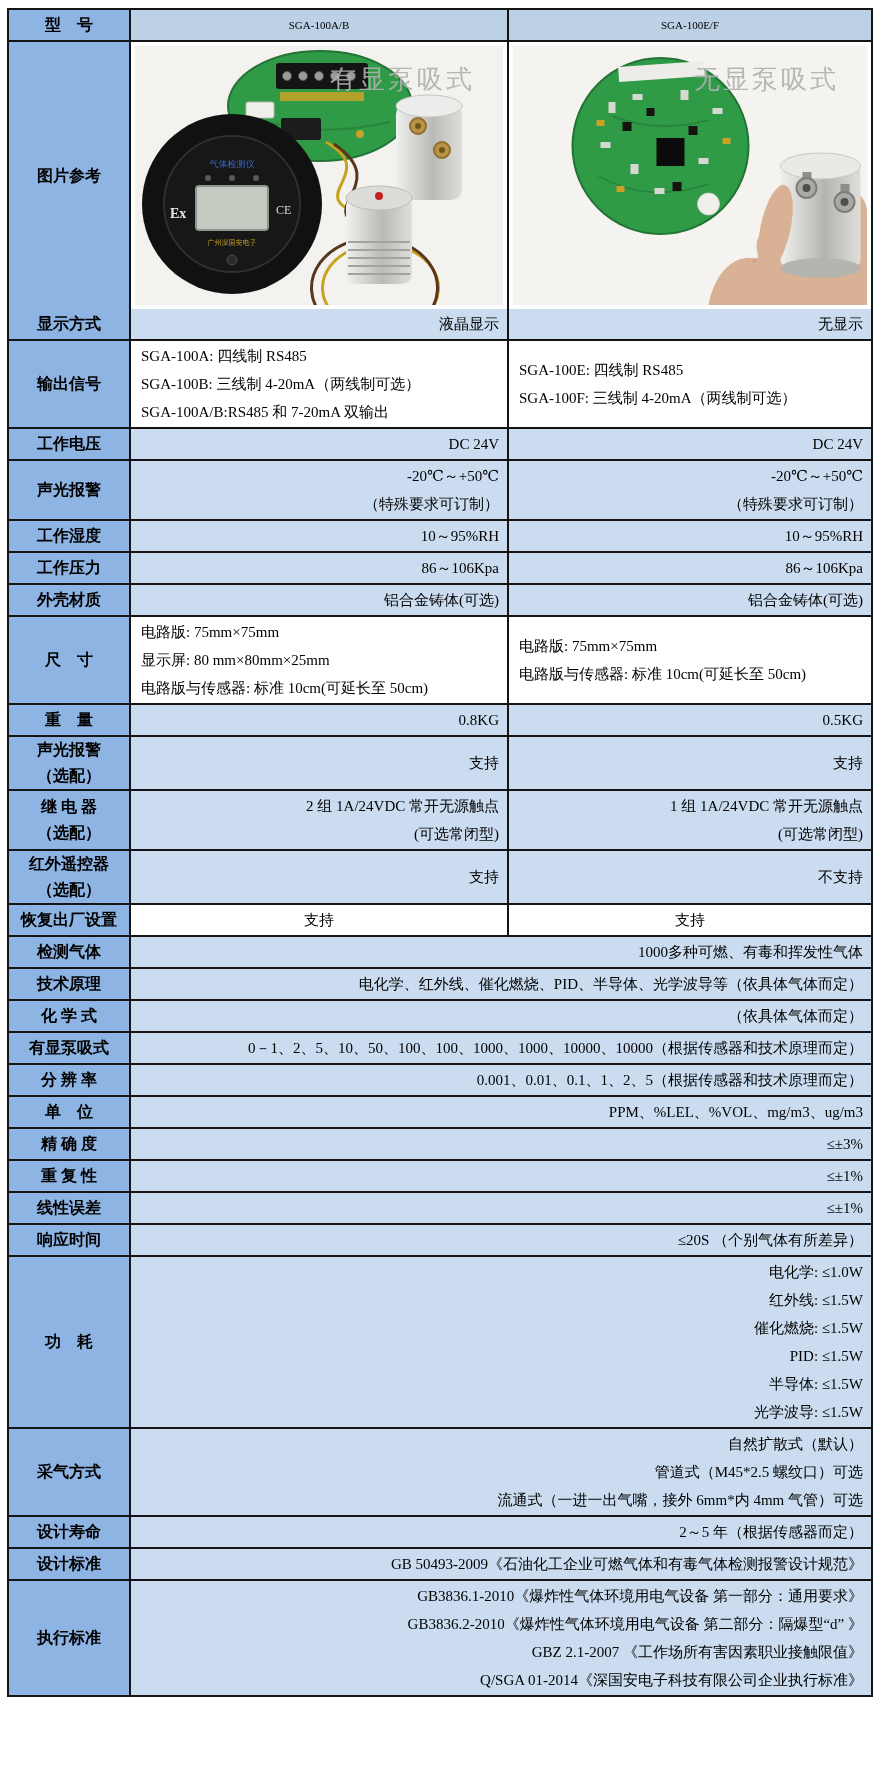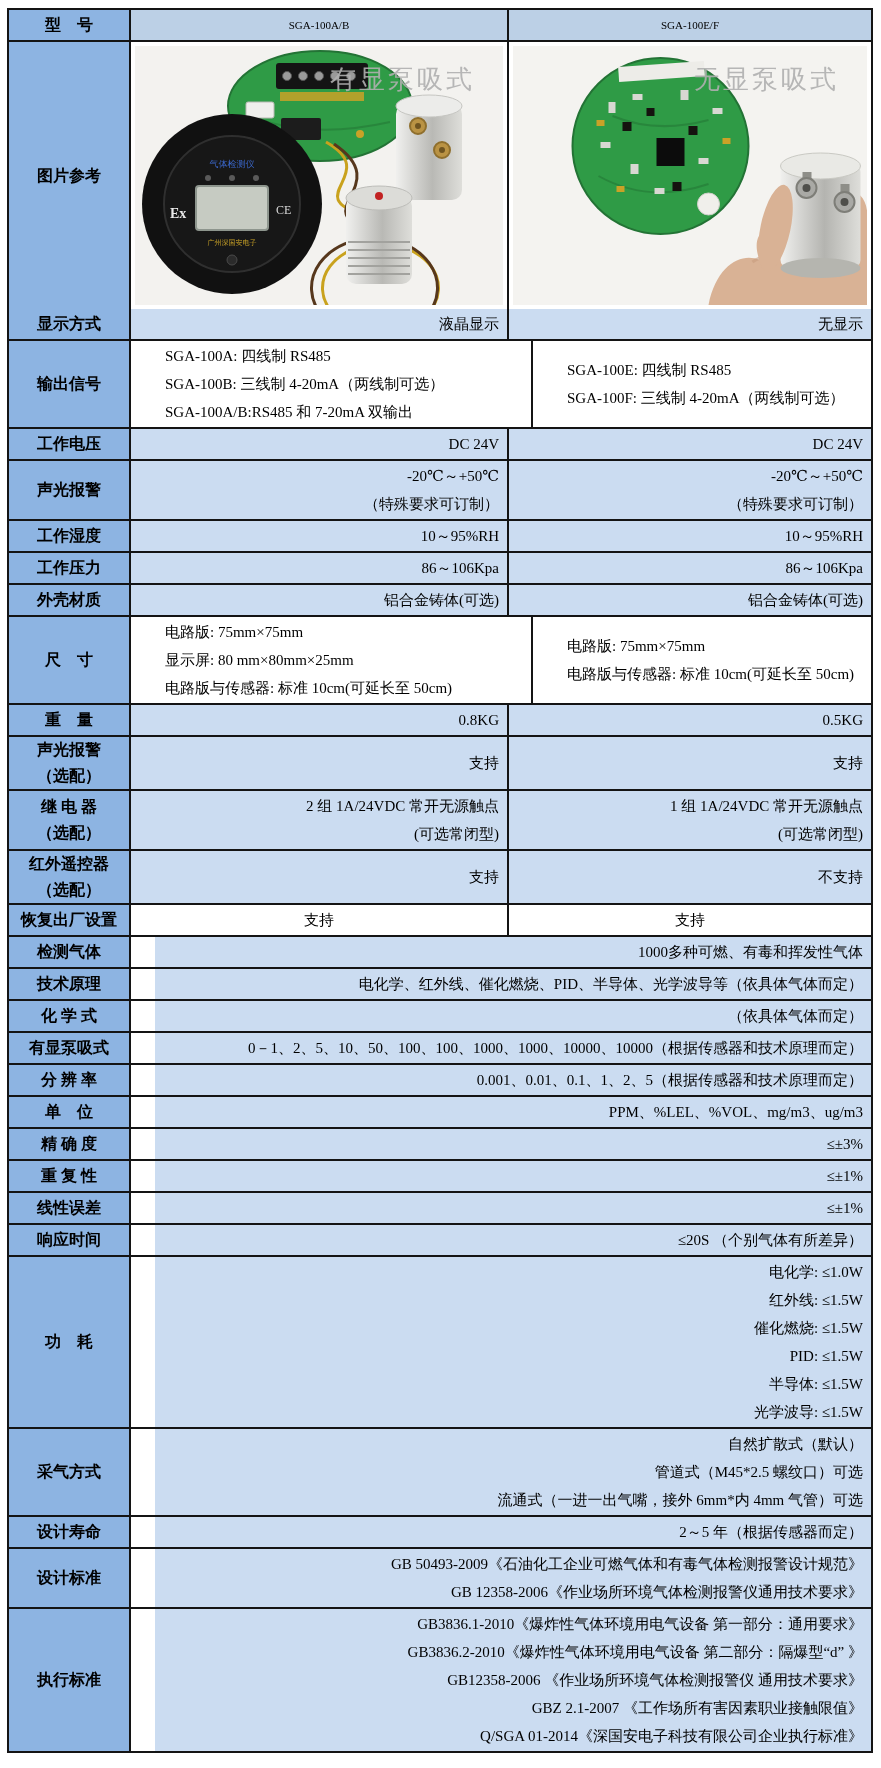--- a/index.html
+++ b/index.html
@@ -19,21 +19,21 @@
   .row:first-child{border-top:none;}
   .label-cell{flex:0 0 122px;width:122px;background:var(--label-bg);
       border-right:2px solid var(--border);
       display:flex;flex-direction:column;justify-content:center;align-items:center;
       text-align:center;font-weight:bold;font-size:16px;padding:0;}
   .cell{display:flex;flex-direction:column;justify-content:center;align-items:center;
       font-size:15px;padding:1px 8px;min-height:28px;}
   .c1{flex:0 0 378px;border-right:2px solid var(--border);}
   .c2{flex:1;}
   .cspan{flex:1;}
-  .cell.left{align-items:flex-start;text-align:left;padding-left:10px;margin-left:24px;}
+  .cell.left{align-items:flex-start;text-align:left;padding-left:10px;}
   .bg-blue .cell{background:var(--row-blue);align-items:flex-end;}
   .bg-white .cell{background:var(--row-white);}
   .tline{line-height:28px;white-space:pre-wrap;}
   .label-cell .tline{line-height:26px;}
   .header-row .cell{background:var(--header-bg);font-weight:normal;font-size:11px;text-align:right;}
   .header-row .label-cell,.header-row .cell{min-height:28px;}
   .photo-row .cell{background:#fff;padding:4px;}
   .photo-frame{position:relative;width:100%;height:259px;background:#f3f2ef;overflow:hidden;}
   .photo-frame svg{position:absolute;left:0;top:0;width:100%;height:100%;}
   .watermark{position:absolute;top:16px;right:28px;font-size:26px;letter-spacing:3px;
@@ -446,31 +446,29 @@
           <div class="cell cspan left">
             <div class="tline">2～5 年（根据传感器而定）</div>
           </div>
         </div>
         <div class="row bg-blue">
           <div class="label-cell">
             <div class="tline">设计标准</div>
           </div>
           <div class="cell cspan left">
             <div class="tline">GB 50493-2009《石油化工企业可燃气体和有毒气体检测报警设计规范》</div>
-            <div class="tline">GB 12358-2006《作业场所环境气体检测报警仪通用技术要求》</div>
           </div>
         </div>
         <div class="row bg-blue">
           <div class="label-cell">
             <div class="tline">执行标准</div>
           </div>
           <div class="cell cspan left">
             <div class="tline">GB3836.1-2010《爆炸性气体环境用电气设备 第一部分：通用要求》</div>
             <div class="tline">GB3836.2-2010《爆炸性气体环境用电气设备 第二部分：隔爆型“d” 》</div>
-            <div class="tline">GB12358-2006 《作业场所环境气体检测报警仪 通用技术要求》</div>
             <div class="tline">GBZ 2.1-2007 《工作场所有害因素职业接触限值》</div>
             <div class="tline">Q/SGA 01-2014《深国安电子科技有限公司企业执行标准》</div>
           </div>
         </div>
       </div>
 
   </div>
 </div>
 
 </body></html>

